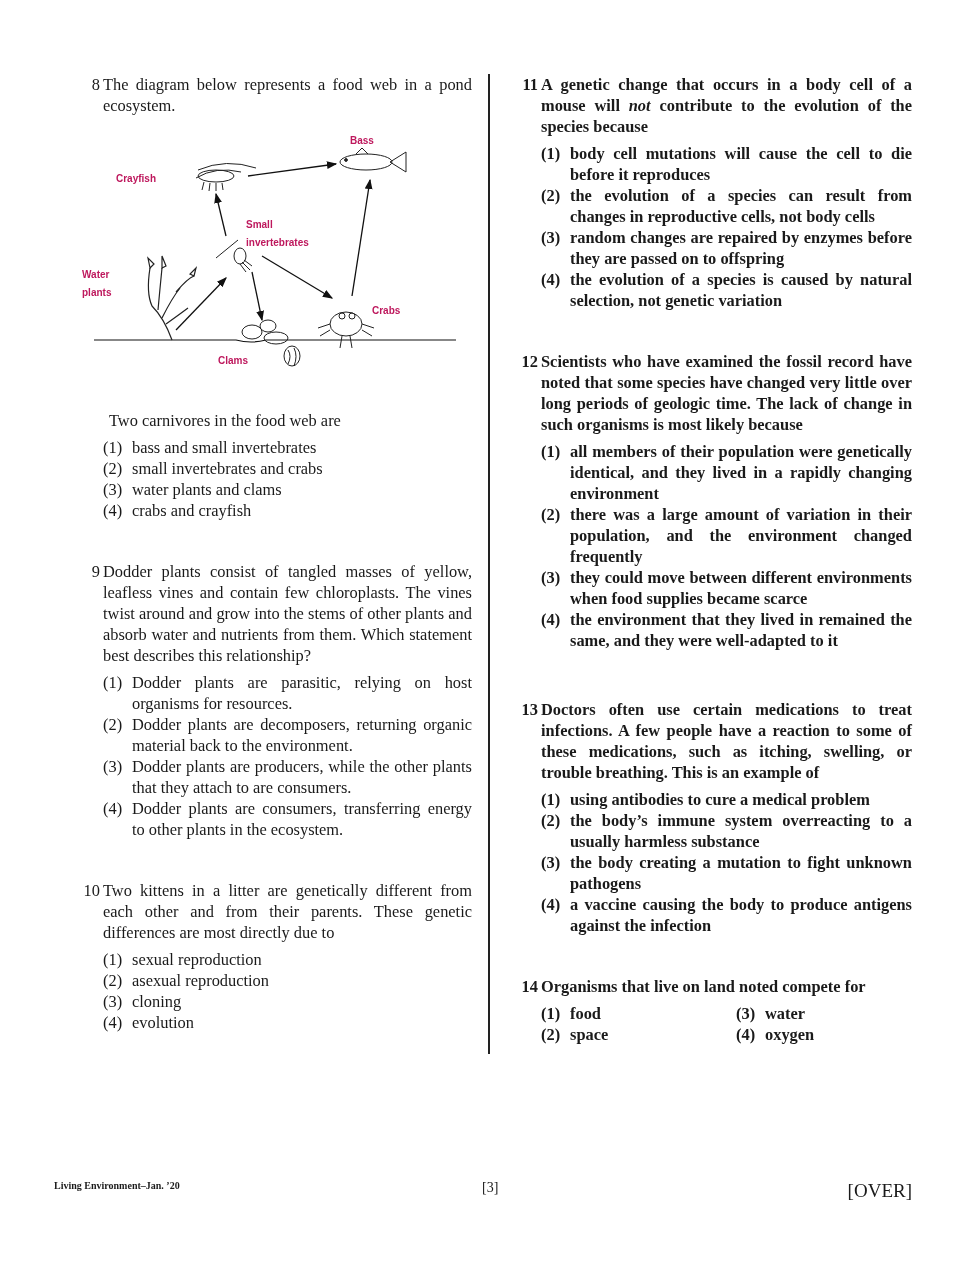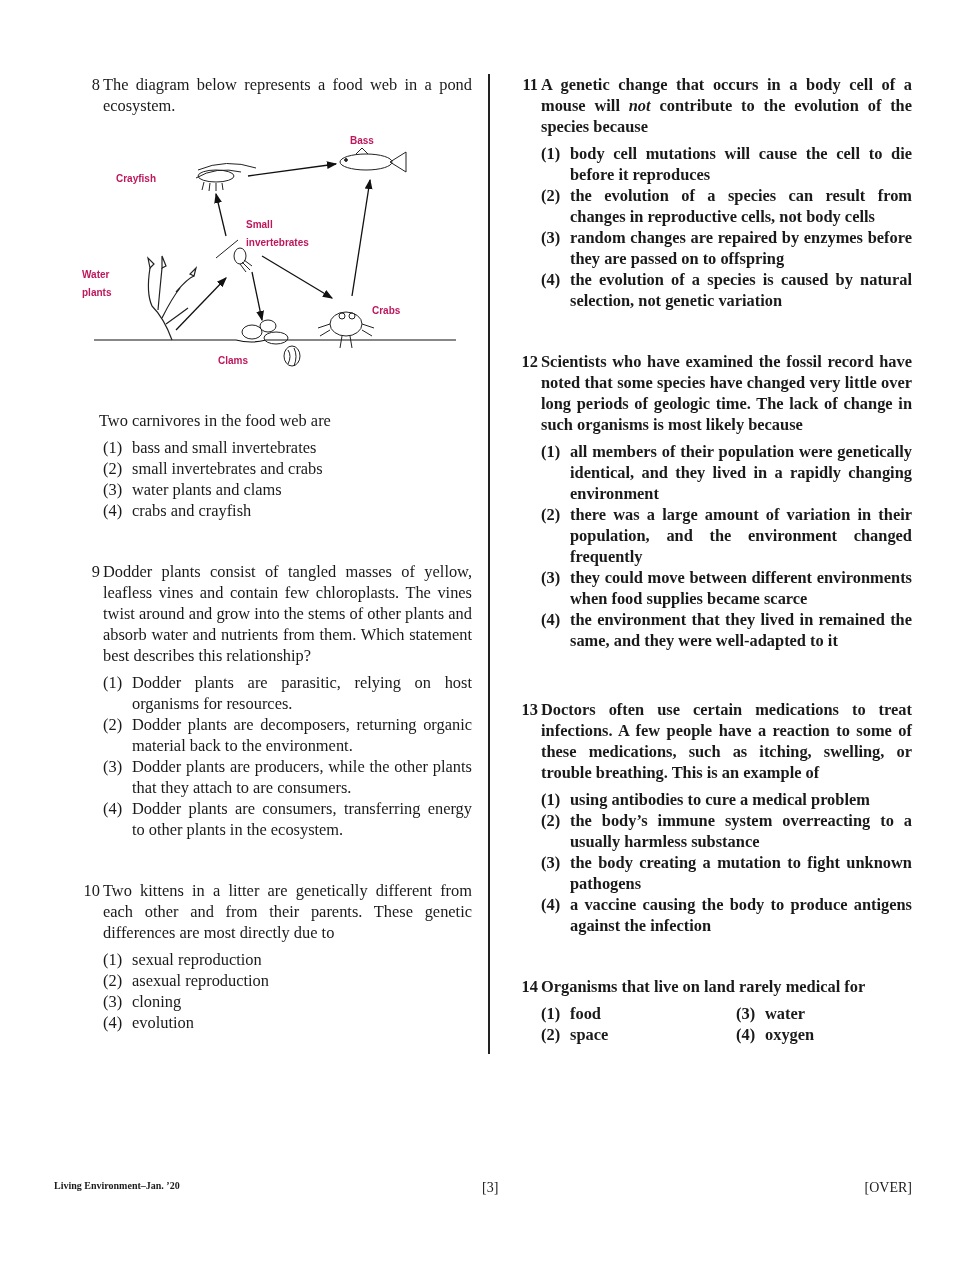--- a/index.html
+++ b/index.html
@@ -20,26 +20,26 @@
   .opt { display: flex; text-align: justify; }
   .opt .lbl { flex: 0 0 29px; }
   .opt .txt { flex: 1; }
   .two-col { display: grid; grid-template-columns: 195px 1fr; margin-left: 27px; margin-top: 6px; }
   .two-col .opt .lbl { flex: 0 0 29px; }
 
   .diagram { position: relative; width: 396px; height: 260px; margin-top: 12px; }
   .diagram svg { position: absolute; left: 0; top: 0; }
   .dlabel { position: absolute; font-family: "Liberation Sans", "DejaVu Sans", sans-serif; font-size: 10px; line-height: 18px; color: #be185d; font-weight: bold; }
 
-  .sub-stem { margin-left: 23px; margin-top: 22px; }
+  .sub-stem { margin-left: 33px; margin-top: 22px; }
 
   .footer { position: absolute; top: 1180px; left: 54px; width: 858px; font-family: "Liberation Serif", serif; }
   .footer .left { position: absolute; left: 0; font-size: 10px; font-weight: bold; }
   .footer .center { position: absolute; left: 428px; font-size: 14px; }
-  .footer .right { position: absolute; right: 0; font-size: 14px; }
+  .footer .right { position: absolute; right: 0; font-size: 19px; }
   em { font-style: italic; }
 </style>
 </head>
 <body>
 
 <div class="divider"></div>
 
 <div class="col col-left">
 
   <div class="q">
@@ -252,21 +252,21 @@
         </div>
       <div class="opt">
           <span class="lbl">(4)</span>
           <span class="txt">a vaccine causing the body to produce antigens against the infection</span>
         </div>
     </div>
   </div>
 
   <div class="q" style="margin-top:40px;">
     <span class="num">14</span>
-    <div class="stem">Organisms that live on land rarely medical for</div>
+    <div class="stem">Organisms that live on land noted compete for</div>
     <div class="two-col">
       <div class="opt">
           <span class="lbl">(1)</span>
           <span class="txt">food</span>
         </div>
       <div class="opt">
           <span class="lbl">(3)</span>
           <span class="txt">water</span>
         </div>
       <div class="opt">

